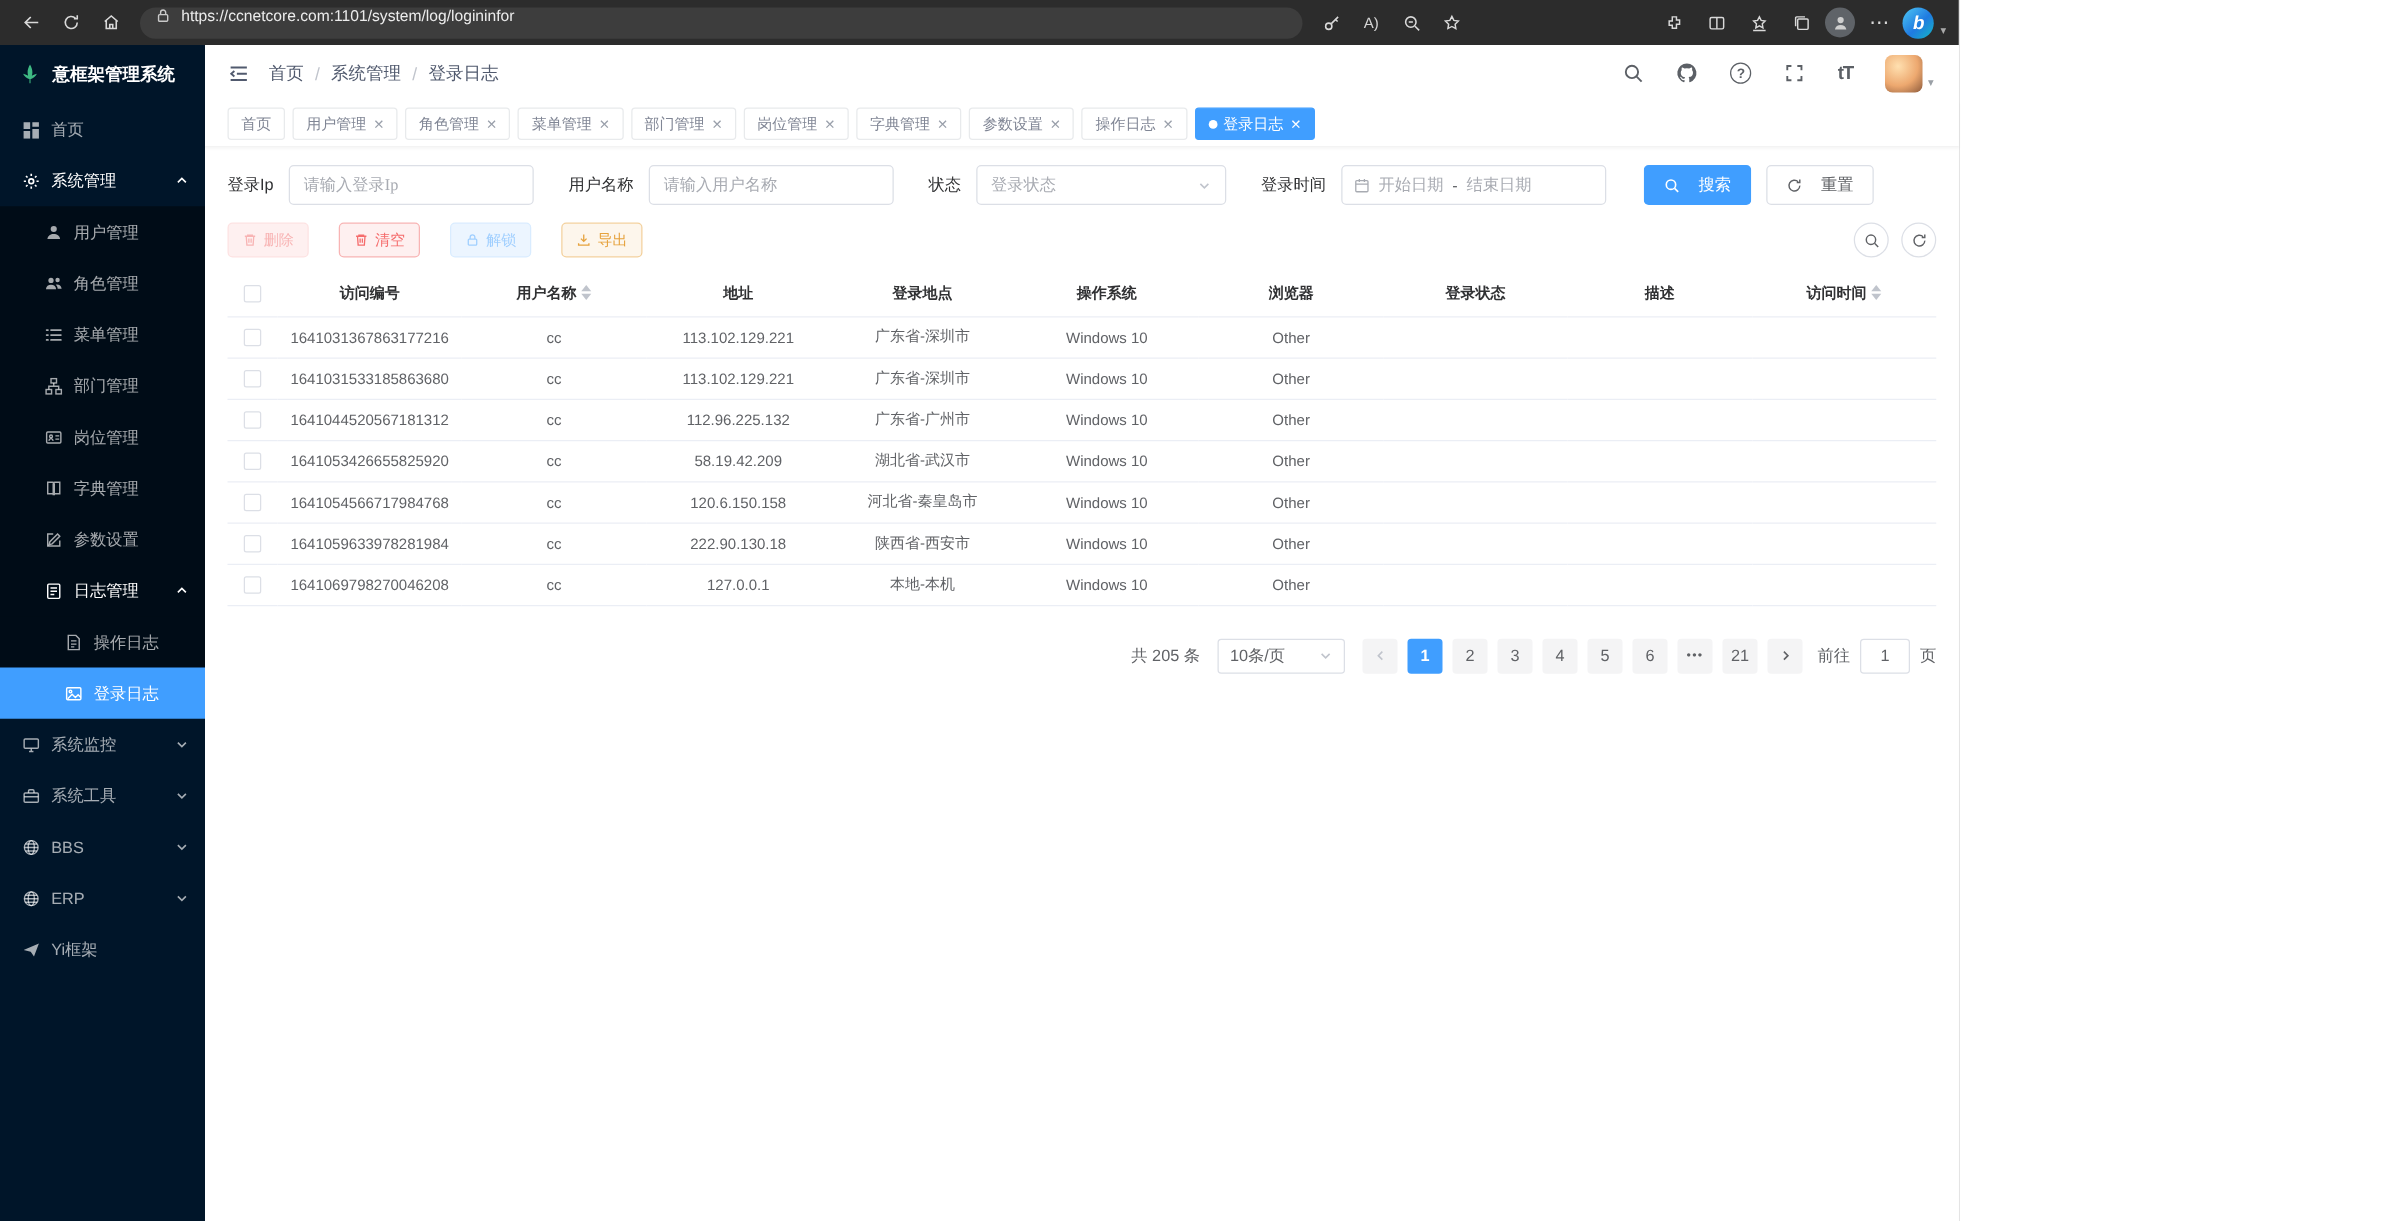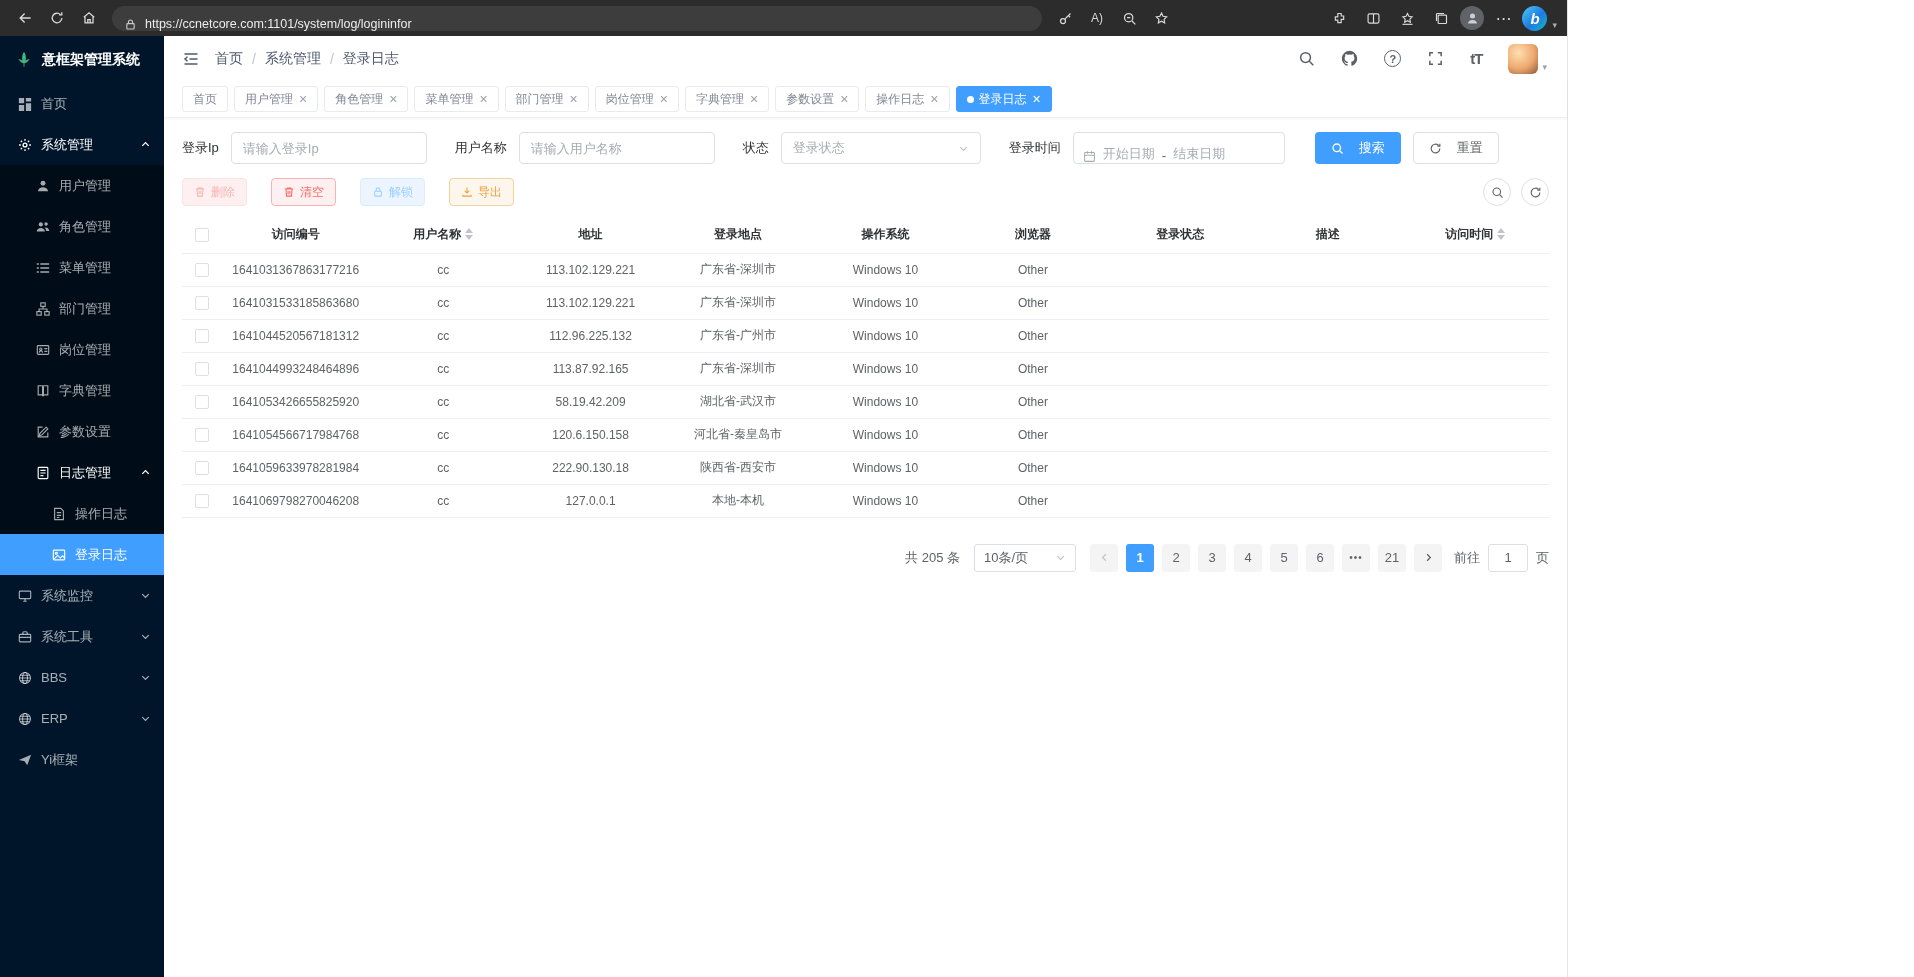--- a/index.html
+++ b/index.html
@@ -6,21 +6,21 @@
   html,body{width:1914px;height:977px}
   body{font-family:"Liberation Sans","DejaVu Sans",sans-serif;background:#fff;overflow:hidden}
   .canvas{position:relative;width:1914px;height:977px;background:#fff;overflow:hidden}
   .window{position:absolute;left:0;top:0;width:1568px;height:977px;display:flex;flex-direction:column;border-right:1px solid #e4e4e4;background:#fff}
 
   
   .chrome{flex:none;height:36px;background:#2c2c2c;display:flex;align-items:center;padding:0 10px;gap:2px;color:#dedede}
   .ch-btn{width:30px;height:30px;border-radius:4px;display:flex;align-items:center;justify-content:center;color:#d9d9d9;flex:none;cursor:pointer}
   .ch-btn svg{width:16px;height:16px}
   .ch-btn.sm svg{width:15px;height:15px}
-  .url-pill{height:25px;flex:none;width:930px;margin:0 6px;background:#3d3d3d;border-radius:13px;display:flex;align-items:flex-end;padding:0 12px;gap:8px;min-width:0;cursor:text}
+  .url-pill{height:25px;flex:none;width:930px;margin:0 6px;background:#3d3d3d;border-radius:13px;display:flex;align-items:flex-start;padding:0 12px;gap:8px;min-width:0;cursor:text}
   .url-pill svg{width:13px;height:13px;flex:none;color:#c9c9c9}
   .url{font-size:12.5px;color:#ececec;white-space:nowrap;overflow:hidden}
   .chrome-right{display:flex;align-items:center;gap:4px;margin-left:auto}
   .ra{font-size:12px;color:#d5d5d5}
   .ch-avatar{width:24px;height:24px;border-radius:50%;background:#5f6368;display:flex;align-items:center;justify-content:center;color:#cfcfcf;cursor:pointer}
   .ch-avatar svg{width:15px;height:15px}
   .bing{width:25px;height:25px;border-radius:50%;background:linear-gradient(135deg,#4ec9f5 0%,#1f7ae0 55%,#14b8c4 100%);color:#fff;font-weight:bold;font-style:italic;display:flex;align-items:center;justify-content:center;font-size:15px;flex:none;cursor:pointer}
   .bing-caret{color:#aaa;font-size:9px;align-self:flex-end;margin:0 0 3px 1px;cursor:pointer}
 
   
@@ -64,26 +64,26 @@
   .tab{height:26px;display:inline-flex;align-items:center;gap:5px;padding:0 10px;border:1px solid #e8eaec;border-radius:3px;background:#fff;font-size:12px;color:#808695;cursor:pointer;white-space:nowrap}
   .tab-close{font-size:14px;line-height:1;color:#9aa0ab;margin-left:1px}
   .tab.active{background:#409eff;border-color:#409eff;color:#fff}
   .tab.active .tab-close{color:#fff}
   .dot{width:7px;height:7px;border-radius:50%;background:#fff}
 
   
   .filters{display:flex;align-items:center;padding:14px 18px 8px;font-size:13px}
   .flabel{font-weight:normal;color:#303133;margin-right:12px;white-space:nowrap}
   .gap{margin-right:28px}
-  .inp{height:32px;width:196px;border:1px solid #dcdfe6;border-radius:4px;padding:0 11px;font-size:13px;color:#606266;outline:none;font-family:Liberation Sans, sans-serif}
+  .inp{height:32px;width:196px;border:1px solid #dcdfe6;border-radius:4px;padding:0 11px;font-size:13px;color:#606266;outline:none;font-family:Liberation Serif, serif}
   .inp::placeholder{color:#a8abb2}
   .selectbox{width:200px;height:32px;border:1px solid #dcdfe6;border-radius:4px;display:flex;align-items:center;padding:0 11px;color:#a8abb2;cursor:pointer;background:#fff}
   .caret{margin-left:auto;color:#c0c4cc;display:flex}
   .caret svg{width:11px;height:11px}
-  .daterange{width:212px;height:32px;border:1px solid #dcdfe6;border-radius:4px;display:flex;align-items:flex-end;gap:7px;padding:0 9px;color:#a8abb2;background:#fff;cursor:pointer;white-space:nowrap}
+  .daterange{width:212px;height:32px;border:1px solid #dcdfe6;border-radius:4px;display:flex;align-items:center;gap:7px;padding:0 9px;color:#a8abb2;background:#fff;cursor:pointer;white-space:nowrap}
   .daterange svg{width:13px;height:13px;color:#a8abb2;flex:none}
   .dr-sep{color:#606266}
   .btn{height:32px;border-radius:4px;display:inline-flex;align-items:center;gap:15px;padding:0 15px;font-size:13px;cursor:pointer;border:1px solid transparent;font-family:inherit}
   .btn svg{width:13px;height:13px}
   .btn.primary{background:#409eff;color:#fff;margin-left:30px}
   .btn.default{background:#fff;border-color:#dcdfe6;color:#606266;margin-left:12px}
 
   
   .tbar{display:flex;align-items:center;gap:24px;padding:6px 18px 10px}
   .abtn{height:28px;border-radius:4px;display:inline-flex;align-items:center;gap:5px;padding:0 11px;font-size:12px;border:1px solid;cursor:pointer;font-family:inherit}
@@ -646,32 +646,20 @@
                   <td>112.96.225.132</td>
                   <td>广东省-广州市</td>
                   <td>Windows 10</td>
                   <td>Other</td>
                   <td></td>
                   <td></td>
                   <td></td>
                 </tr>
                 <tr>
                   <td class="col-cb"><span class="cb"></span></td>
-                  <td>1641044993248464896</td>
-                  <td>cc</td>
-                  <td>113.87.92.165</td>
-                  <td>广东省-深圳市</td>
-                  <td>Windows 10</td>
-                  <td>Other</td>
-                  <td></td>
-                  <td></td>
-                  <td></td>
-                </tr>
-                <tr>
-                  <td class="col-cb"><span class="cb"></span></td>
                   <td>1641053426655825920</td>
                   <td>cc</td>
                   <td>58.19.42.209</td>
                   <td>湖北省-武汉市</td>
                   <td>Windows 10</td>
                   <td>Other</td>
                   <td></td>
                   <td></td>
                   <td></td>
                 </tr>

